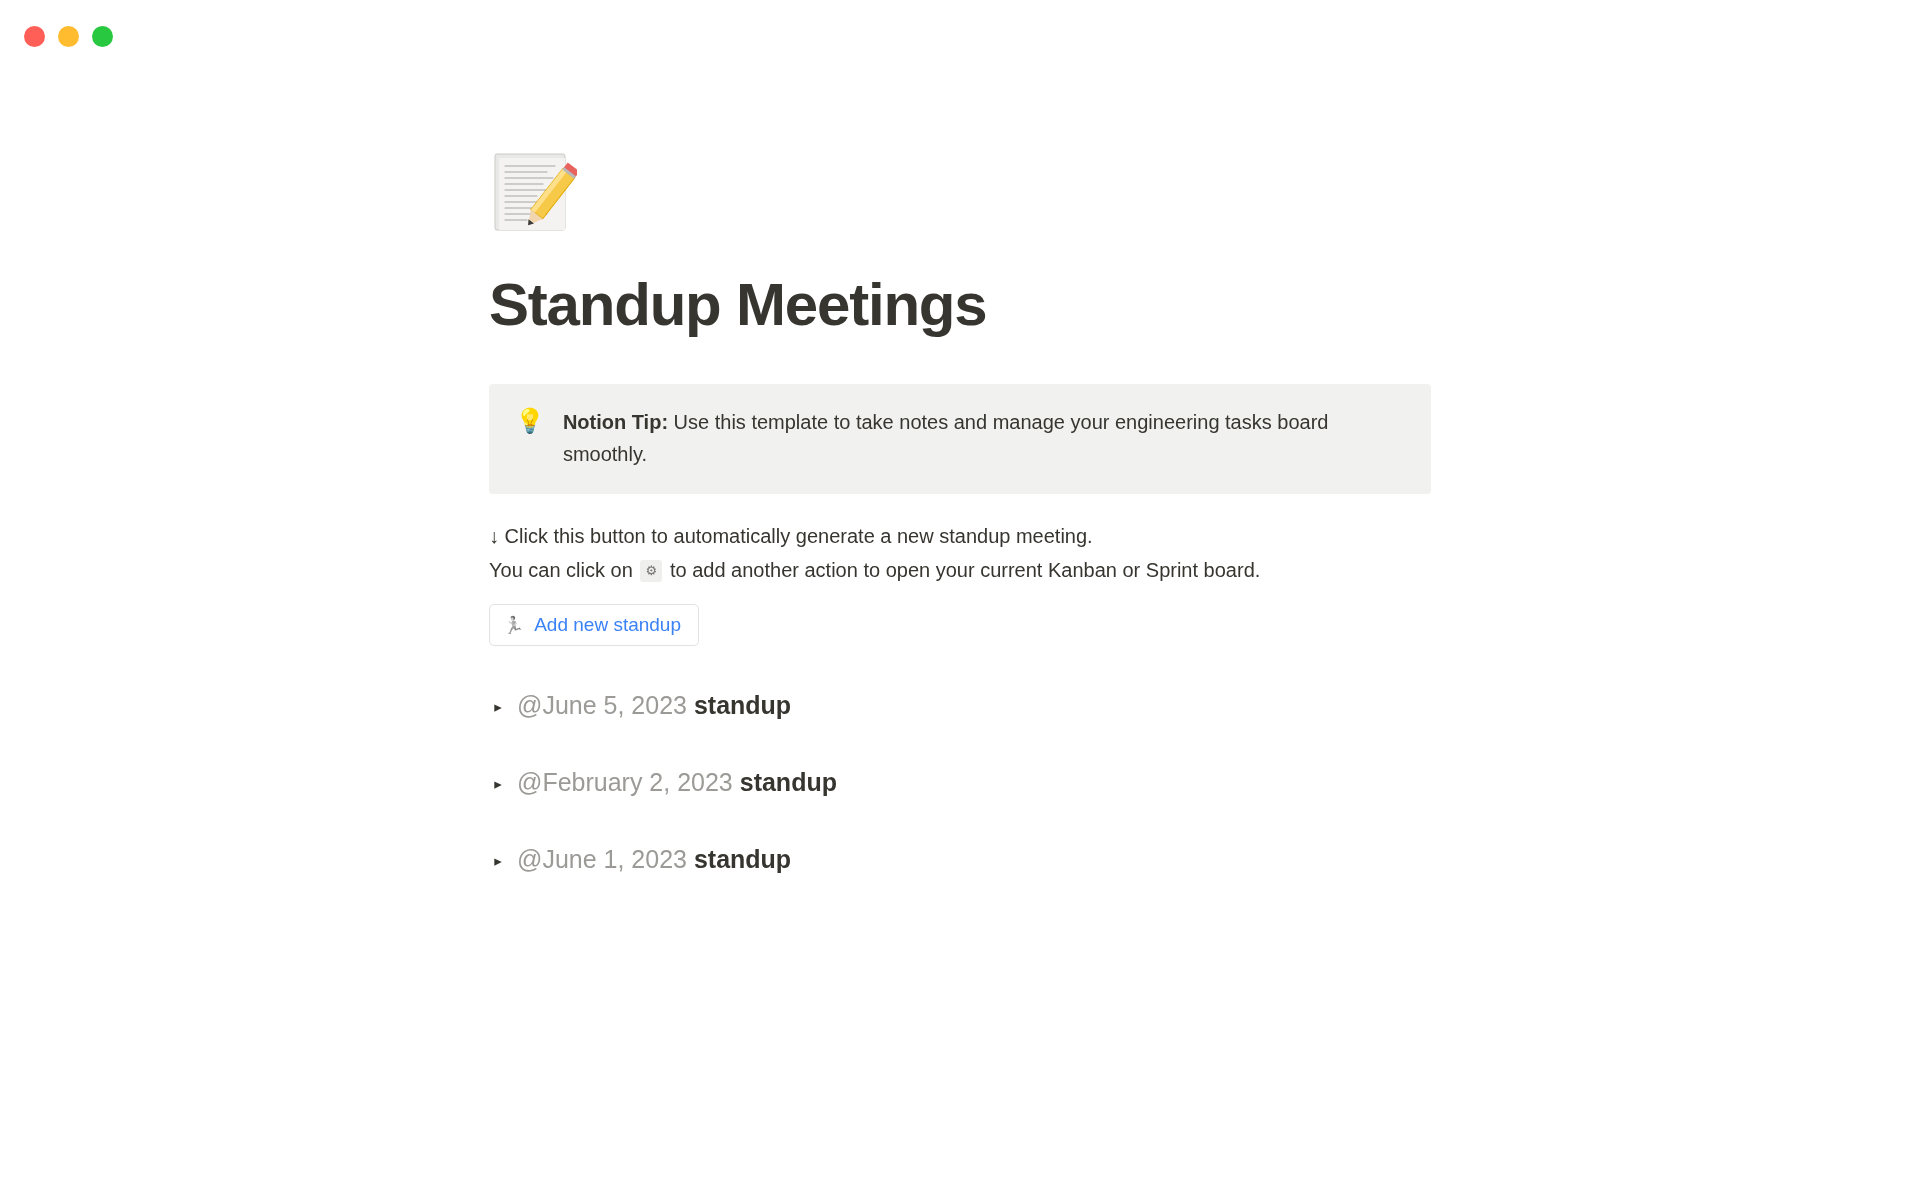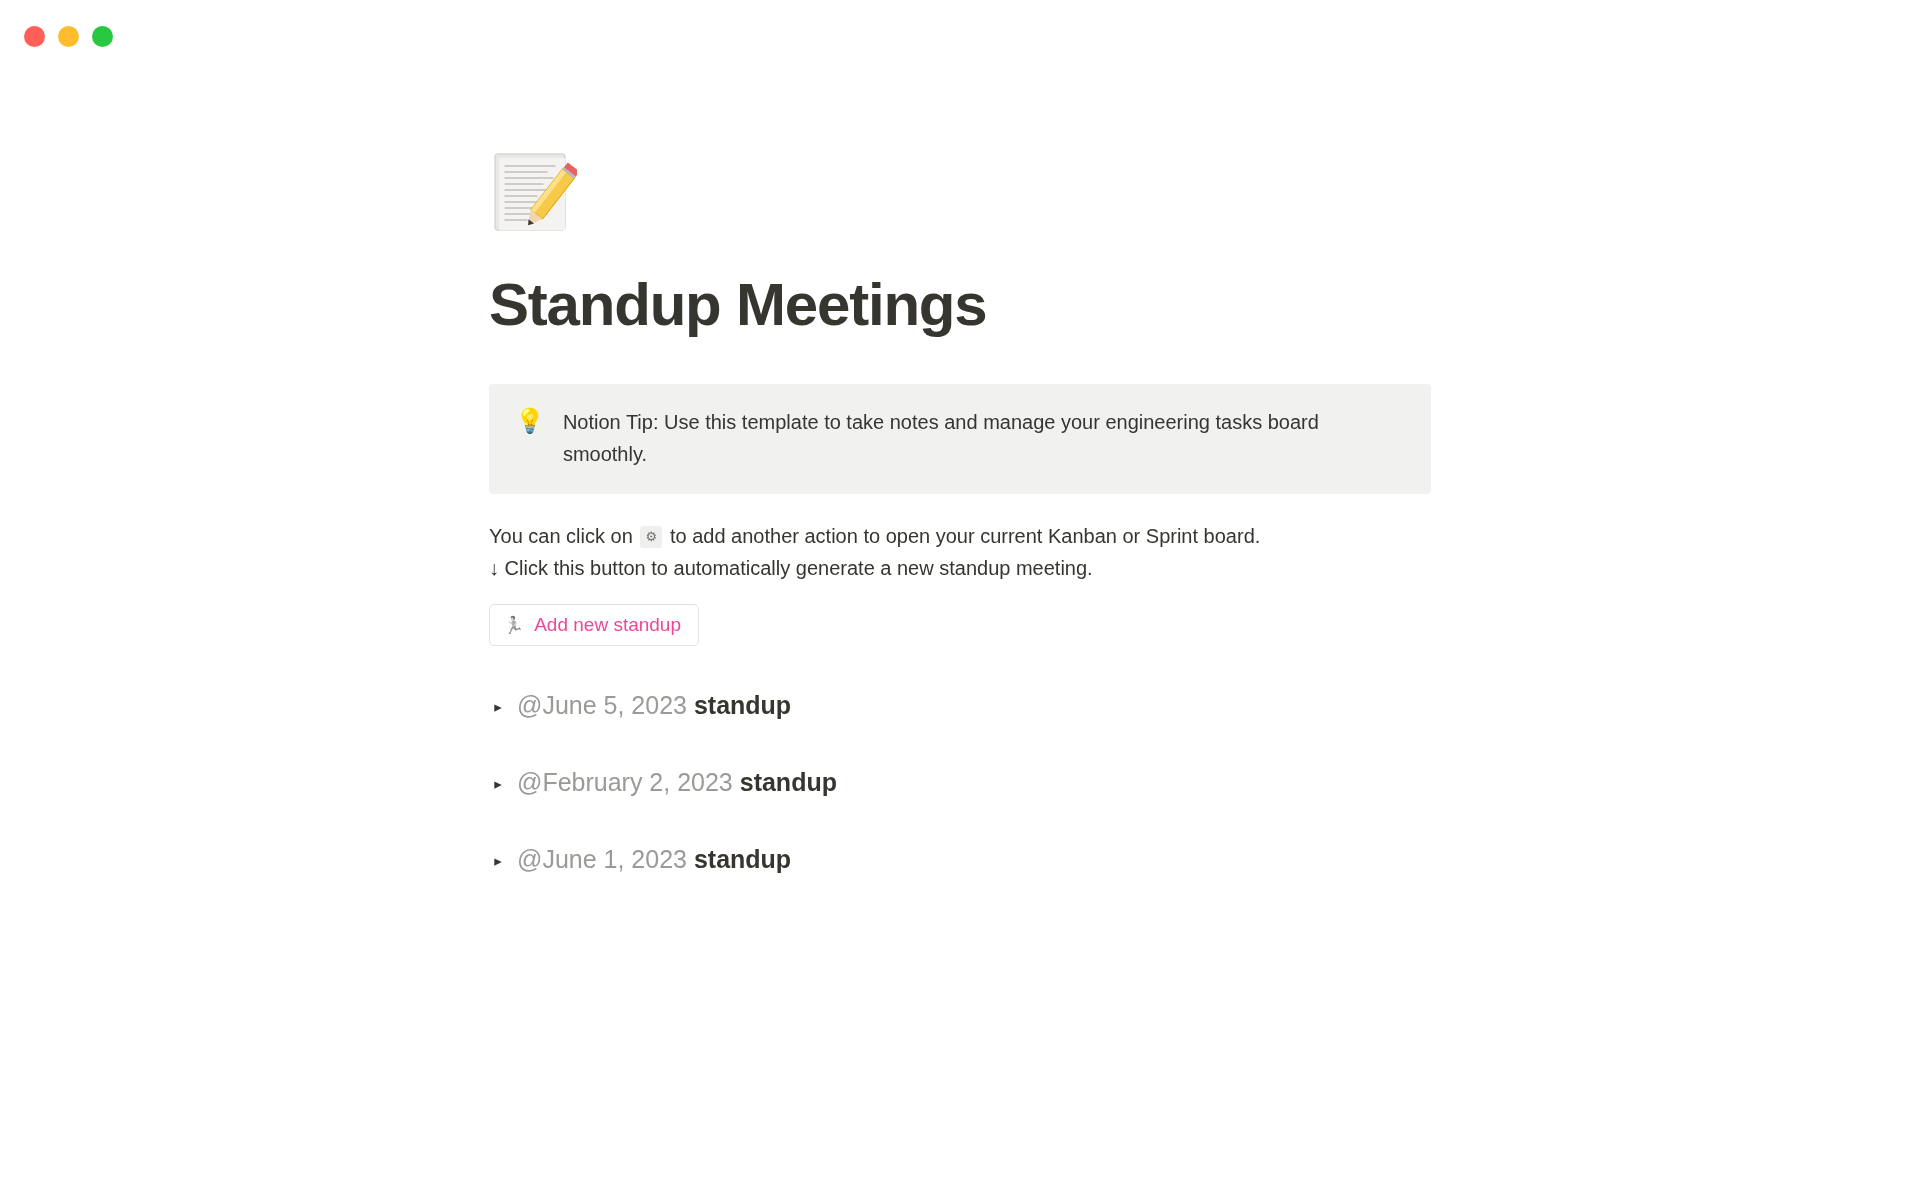--- a/index.html
+++ b/index.html
@@ -90,21 +90,21 @@
   .callout-emoji {
     font-size: 24px;
     line-height: 30px;
     flex: 0 0 auto;
   }
   .callout-text {
     font-size: 20px;
     line-height: 32px;
     color: #37352f;
   }
-  .callout-text b { font-weight: 400; }
+  .callout-text b { font-weight: 700; }
 
   
   .para {
     font-size: 20px;
     line-height: 32px;
     color: #37352f;
     margin: 0;
   }
   .para.first { margin-bottom: 2px; }
   .inline-chip {
@@ -136,21 +136,21 @@
     cursor: pointer;
   }
   .notion-button .btn-emoji {
     font-size: 17px;
     line-height: 1;
     filter: grayscale(100%);
     opacity: .75;
   }
   .notion-button .btn-label {
     font-size: 19px;
-    color: #ec4899;
+    color: #3b82f6;
     line-height: 22px;
   }
 
   
   .toggle-list { margin-top: 42px; }
   .toggle-row {
     display: flex;
     align-items: baseline;
     gap: 10px;
     margin-bottom: 41px;
@@ -223,22 +223,22 @@
 
     
     <div class="callout">
       <span class="callout-emoji">💡</span>
       <div class="callout-text">
         <b>Notion Tip:</b><span> Use this template to take notes and manage your engineering tasks board smoothly.</span>
       </div>
     </div>
 
     
+    <p class="para first">↓ Click this button to automatically generate a new standup meeting.</p>
     <p class="para"><span>You can click on </span><span class="inline-chip">⚙</span><span> to add another action to open your current Kanban or Sprint board.</span></p>
-    <p class="para first">↓ Click this button to automatically generate a new standup meeting.</p>
 
     
     <div class="notion-button">
       <span class="btn-emoji">🏃</span>
       <span class="btn-label">Add new standup</span>
     </div>
 
     
     <div class="toggle-list">
 

